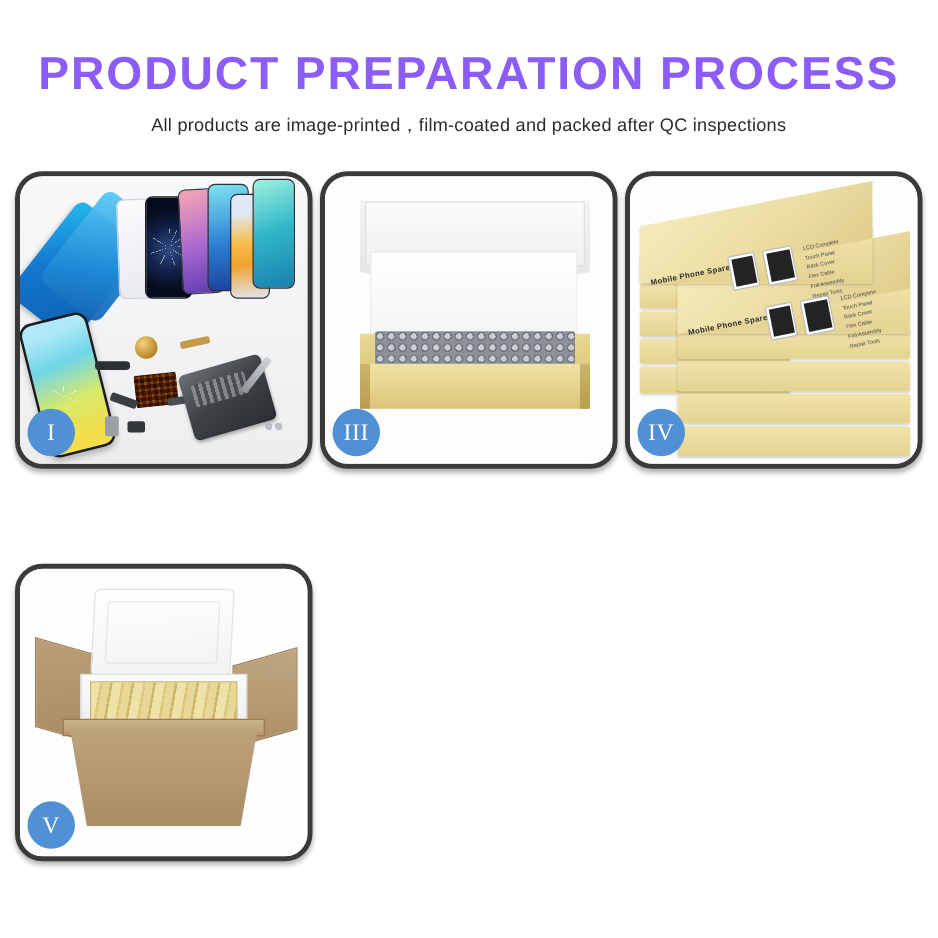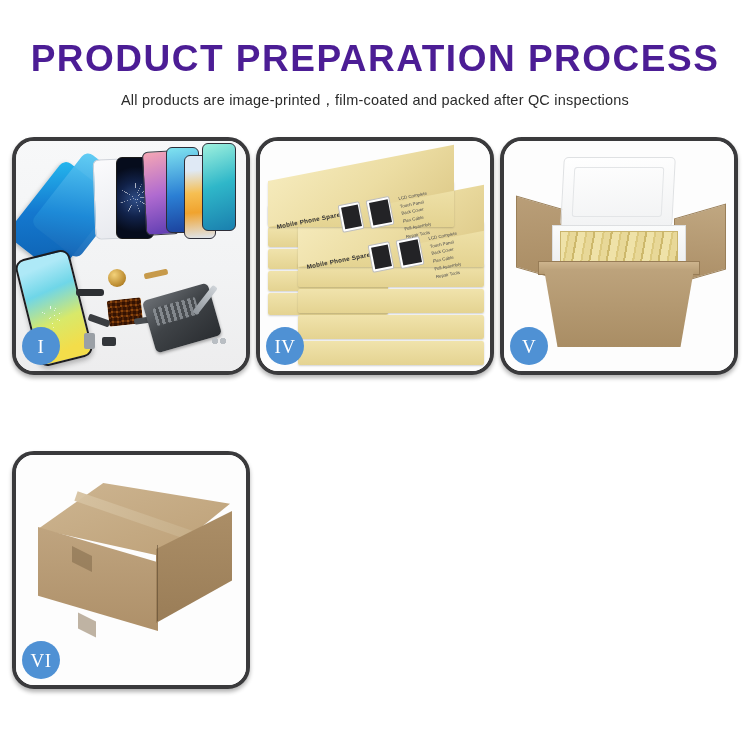--- a/index.html
+++ b/index.html
@@ -8,21 +8,21 @@
     background: #ffffff;
     font-family: "Liberation Sans", sans-serif;
     overflow: hidden;
   }
   .page { position: relative; width: 750px; height: 750px; background: #fff; }
 
   
   .header { position: absolute; top: 40px; left: 0; width: 750px; text-align: center; }
   .title {
     font-size: 37px; font-weight: 700; letter-spacing: 1.5px;
-    color: #4c1d95; line-height: 1.05; white-space: nowrap;
+    color: #8b5cf6; line-height: 1.05; white-space: nowrap;
   }
   .subtitle {
     margin-top: 12px; font-size: 14.5px; font-weight: 400;
     color: #2b2b2b; letter-spacing: .2px; white-space: nowrap;
   }
 
   
   .grid {
     position: absolute; top: 137px; left: 12px;
     width: 726px; height: 552px;
@@ -381,20 +381,32 @@
         <div class="cam"></div>
         <div class="btn-s"></div>
         <div class="ph logic"></div>
         <div class="tweez"></div>
         <div class="screws"></div>
       </div>
       <div class="badge">I</div>
     </div>
 
 
+    <div class="panel">
+      <div class="photo p3">
+        <div class="b3-flapL"></div>
+        <div class="b3-flapR"></div>
+        <div class="b3-lid"></div>
+        <div class="b3-foam"></div>
+        <div class="b3-side"></div>
+        <div class="b3-bubble"></div>
+        <div class="b3-front"></div>
+      </div>
+      <div class="badge">III</div>
+    </div>
 
     <div class="panel">
       <div class="photo p4">
         <div class="stack">
 
           <div class="sbox" style="left:4px;  top:46px;  width:120px; height:20px;"></div>
           <div class="sbox" style="left:4px;  top:68px;  width:120px; height:20px;"></div>
           <div class="sbox" style="left:4px;  top:90px;  width:120px; height:20px;"></div>
           <div class="sbox" style="left:4px;  top:112px; width:120px; height:20px;"></div>
           <div class="sbox" style="left:4px;  top:134px; width:120px; height:22px;"></div>
@@ -453,27 +465,15 @@
         <div class="c5-flapR"></div>
         <div class="c5-foam-lid"></div>
         <div class="c5-foam-box"></div>
         <div class="c5-inner"></div>
         <div class="c5-rim"></div>
         <div class="c5-body"></div>
       </div>
       <div class="badge">V</div>
     </div>
 
-    <div class="panel">
-      <div class="photo p6">
-        <div class="c6-top"></div>
-        <div class="c6-tape"></div>
-        <div class="c6-left"></div>
-        <div class="c6-right"></div>
-        <div class="c6-seam"></div>
-        <div class="c6-tab1"></div>
-        <div class="c6-tab2"></div>
-      </div>
-      <div class="badge">VI</div>
-    </div>
 
   </div>
 </div>
 
 </body></html>

